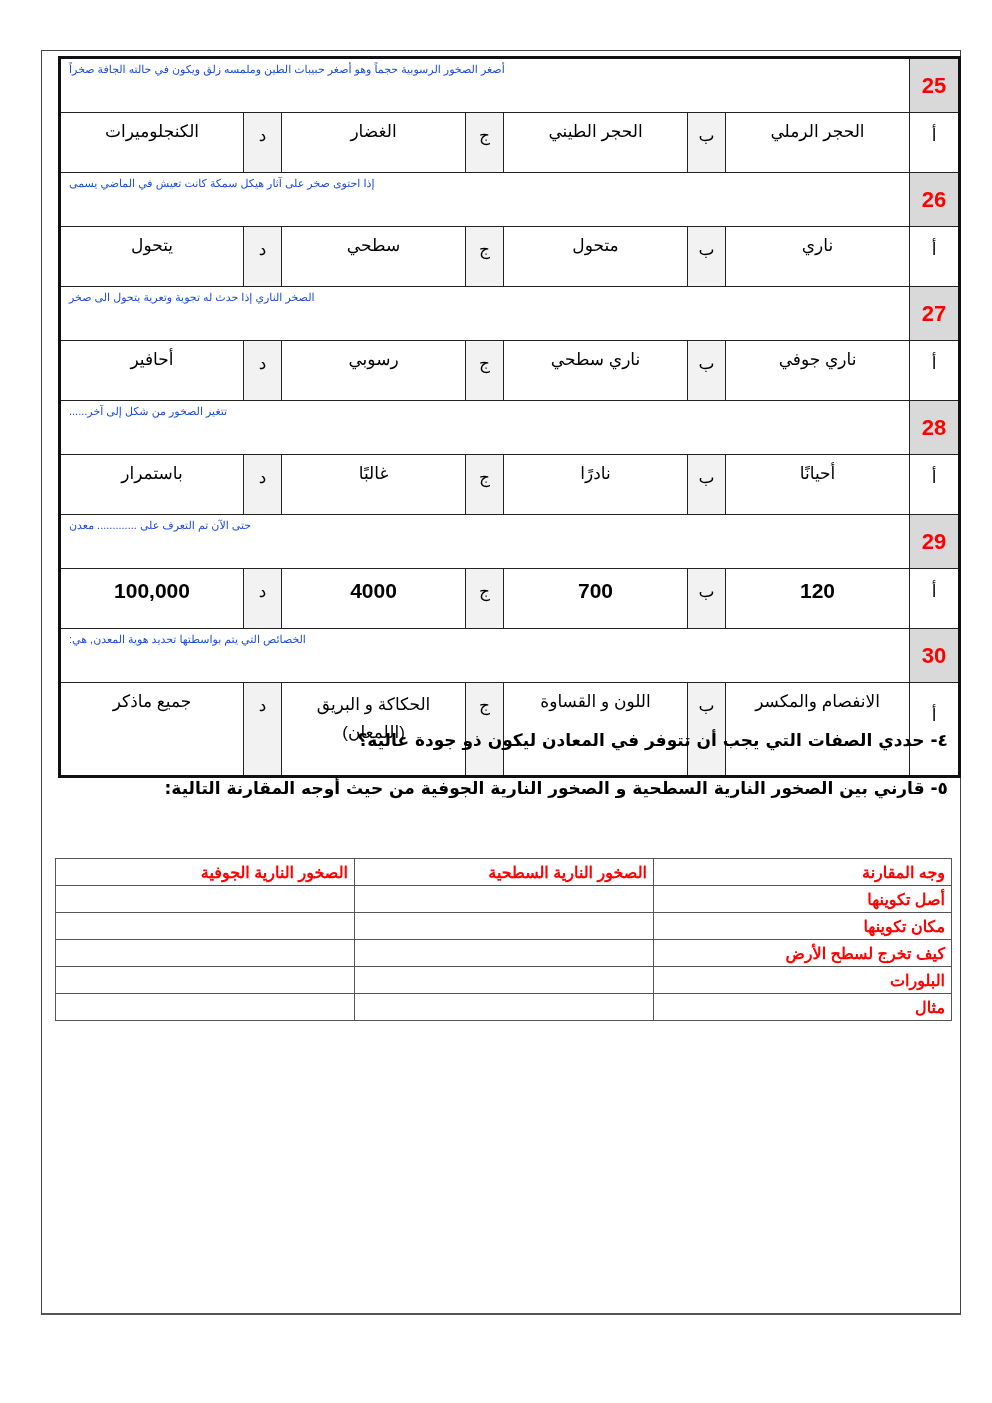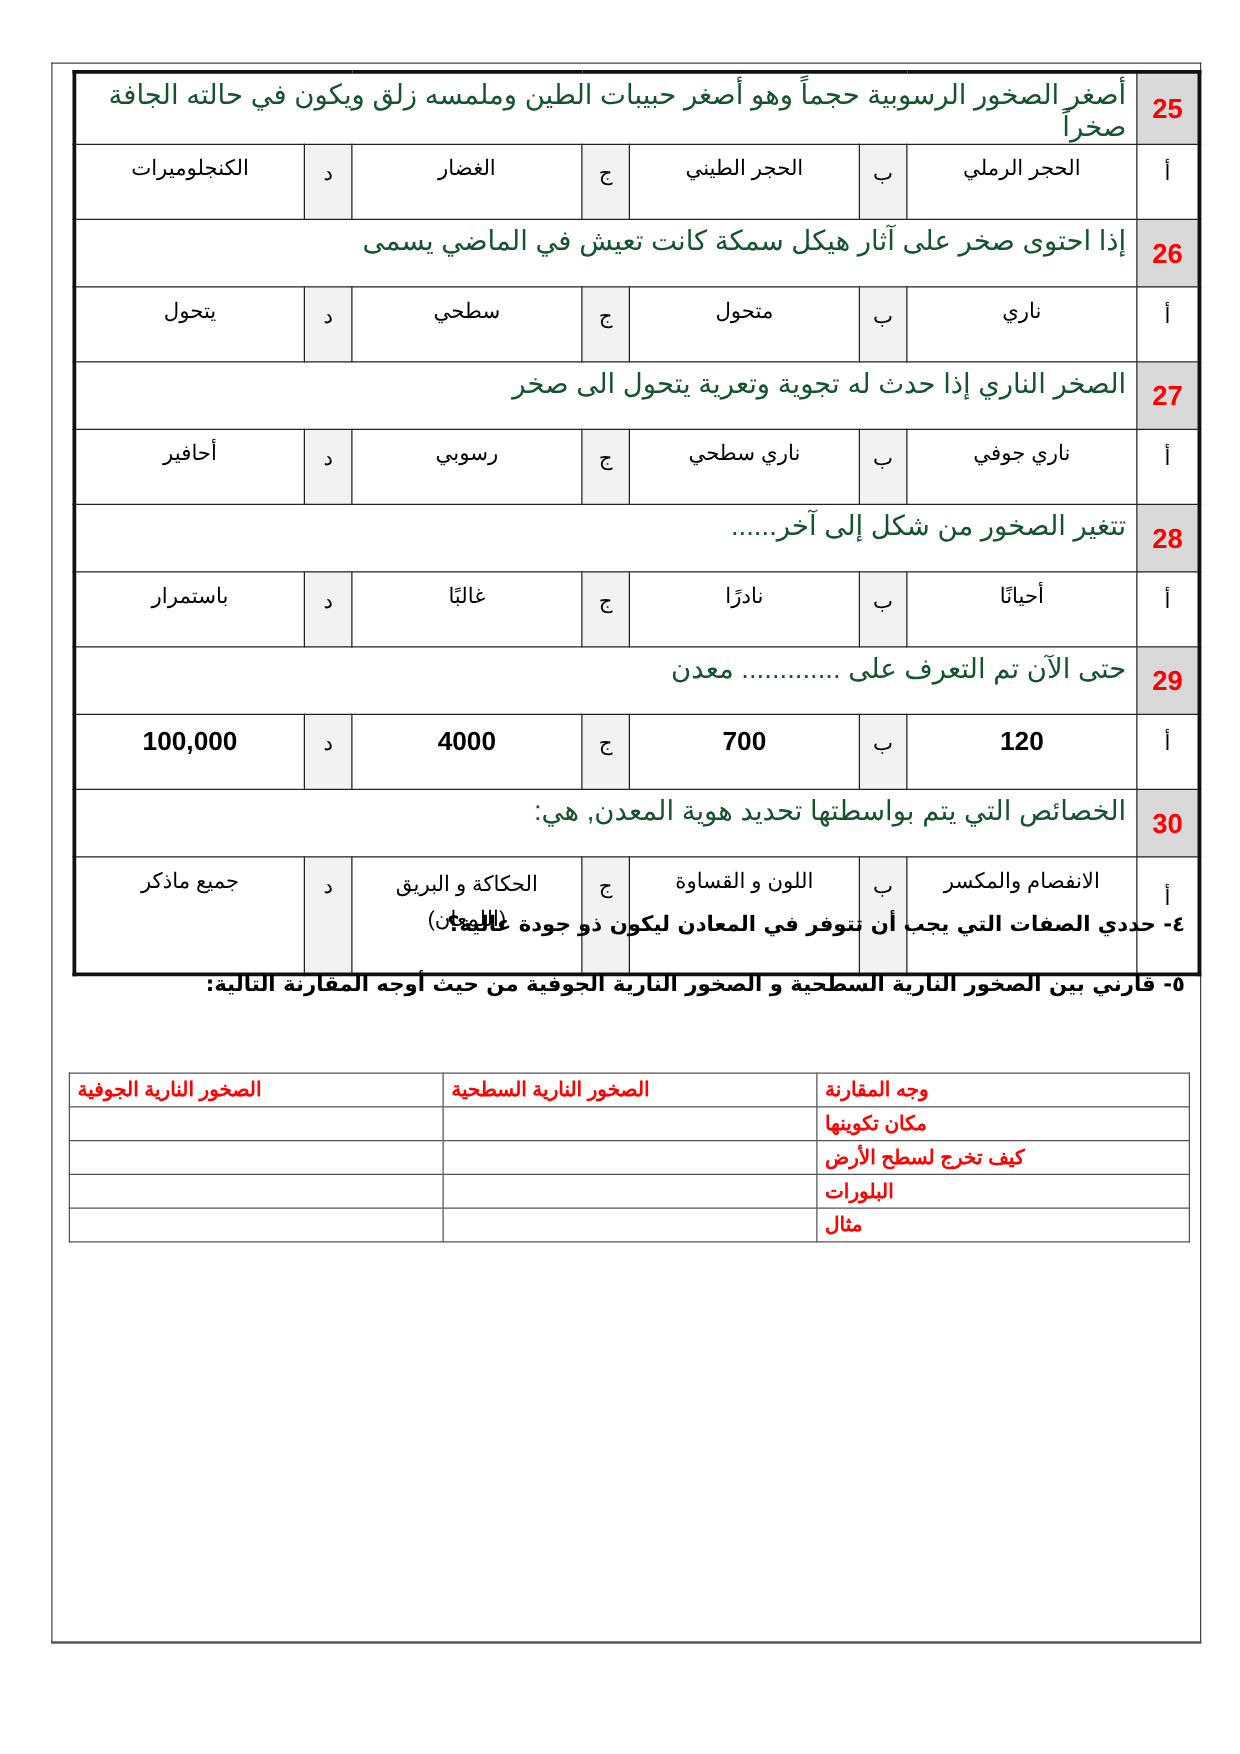--- a/index.html
+++ b/index.html
@@ -2,29 +2,29 @@
 <html><head>
 <meta charset="utf-8">
 <style>
   html, body { margin:0; padding:0; background:#ffffff; }
   body { width:992px; height:1403px; position:relative; font-family:"Liberation Sans", sans-serif; }
   .page-frame { position:absolute; left:41px; top:50px; width:920px; height:1265px; border:1px solid #444; border-bottom:2px solid #555; box-sizing:border-box; }
   .mcq-table { position:absolute; left:58px; top:56px; width:903px; border-collapse:collapse; direction:rtl; table-layout:fixed; border:3px solid #111; }
   .mcq-table td { border:1.5px solid #222; padding:0; vertical-align:top; }
   .qrow td { height:49px; }
   .num { background:#d9d9d9; color:#ff0000; font-weight:bold; font-size:22px; text-align:center; vertical-align:middle !important; }
-  .qtext { color:#14532d; font-size:22px; padding:4px 8px 0 8px !important; text-align:right; }
+  .qtext { color:#1d4ed8; font-size:11px; padding:4px 8px 0 8px !important; text-align:left; }
   .orow td { height:47px; }
   .letter { background:#f2f2f2; text-align:center; font-size:17px; padding-top:12px !important; }
   .opt { text-align:center; font-size:17px; padding-top:8px !important; }
   .opt.bold { font-weight:bold; font-size:21px; padding-top:10px !important; }
   .tall td { height:70px; }
   .q-heading { position:absolute; right:44px; direction:rtl; font-family:"DejaVu Sans", sans-serif; font-size:17px; font-weight:bold; color:#000; }
   .cmp-table { position:absolute; left:55px; top:858px; width:896px; border-collapse:collapse; direction:rtl; table-layout:fixed; }
-  .cmp-table td { border:1.2px solid #555; height:26px; padding:0 6px; color:#ff0000; font-weight:bold; font-size:16px; text-align:left; }
+  .cmp-table td { border:1.2px solid #555; height:26px; padding:0 6px; color:#ff0000; font-weight:bold; font-size:16px; text-align:right; }
 </style>
 </head>
 <body>
 
 <div class="page-frame"></div>
 
 <table class="mcq-table">
   <colgroup>
     <col style="width:50px">
       <col style="width:184px">
@@ -138,20 +138,25 @@
       <col style="width:299px">
       <col style="width:299px">
     </colgroup>
   <tbody>
       <tr>
     <td>وجه المقارنة</td>
     <td>الصخور النارية السطحية</td>
     <td>الصخور النارية الجوفية</td>
   </tr>
   <tr>
+        <td>أصل تكوينها</td>
+        <td></td>
+        <td></td>
+      </tr>
+  <tr>
         <td>مكان تكوينها</td>
         <td></td>
         <td></td>
       </tr>
   <tr>
         <td>كيف تخرج لسطح الأرض</td>
         <td></td>
         <td></td>
       </tr>
   <tr>

